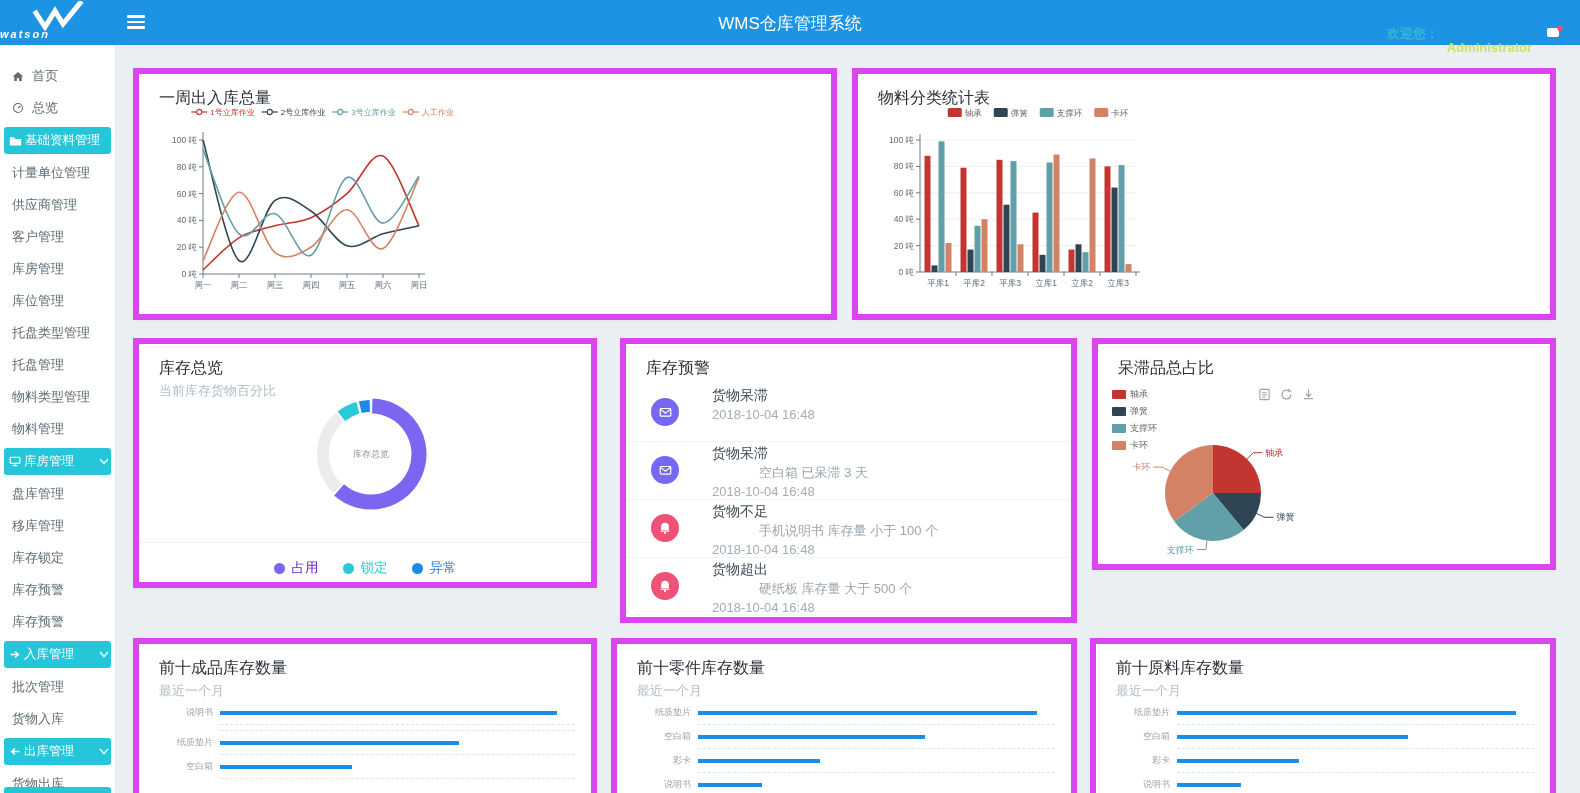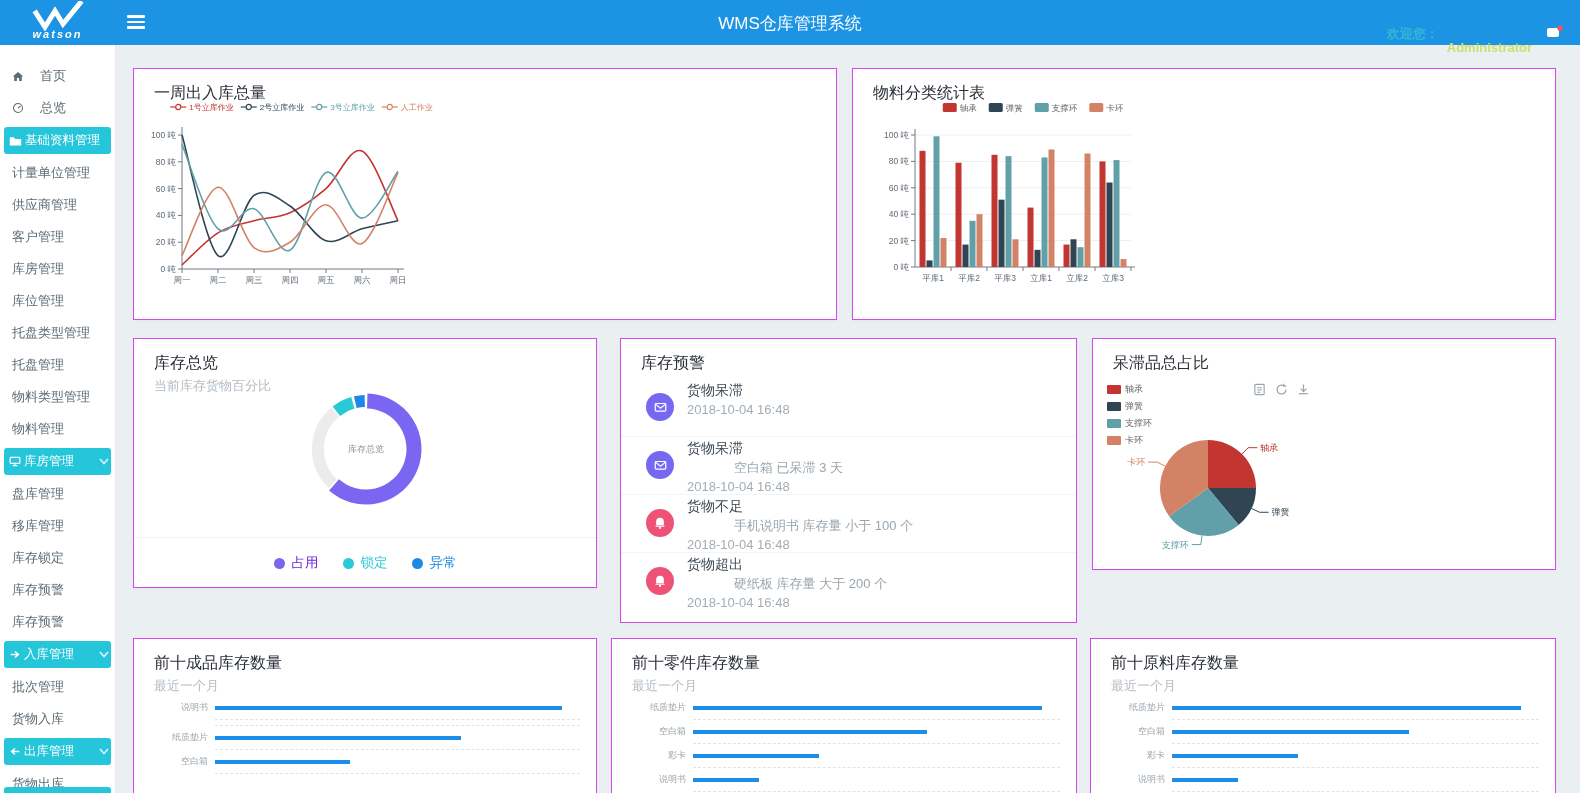--- a/index.html
+++ b/index.html
@@ -1,67 +1,67 @@
 <!DOCTYPE html>
 <html><head>
 <meta charset="utf-8">
 <style>
   html,body{margin:0;padding:0;}
   body{width:1580px;height:793px;position:relative;overflow:hidden;background:#eaeff2;
        font-family:"Liberation Sans","DejaVu Sans",sans-serif;}
   
   .header{position:absolute;top:0;left:0;width:1580px;height:45px;background:#1d93e3;z-index:30;}
-  .logo{position:absolute;left:0;top:0;width:115px;height:34px;text-align:center;}
+  .logo{position:absolute;left:0;top:0;width:115px;height:34px;text-align:left;}
   .logo svg{display:block;margin:1px auto 0;}
   .logo-text{color:#fff;font-size:11px;font-weight:bold;font-style:italic;letter-spacing:2px;margin-top:-3px;}
   .burger{position:absolute;left:127px;top:15px;width:18px;height:14px;cursor:pointer;}
   .burger span{display:block;height:2.5px;background:#fff;margin-bottom:3px;border-radius:1px;}
   .app-title{position:absolute;left:50%;top:12px;transform:translateX(-50%);color:#fff;font-size:17px;}
   .header-right{position:absolute;right:16px;top:13px;display:flex;align-items:center;gap:8px;}
   .welcome{font-size:13px;color:#31b8d4;font-weight:bold;}
   .username{font-size:13px;color:#cfe06a;font-weight:bold;cursor:pointer;margin-top:27px;}
   .flagwrap{cursor:pointer;display:inline-block;margin-left:6px;}
   
   .sidebar{position:absolute;left:0;top:45px;width:115px;bottom:0;background:#fff;
            border-right:1px solid #e3e8eb;overflow:hidden;z-index:20;}
   .side-section{color:#8d9aa3;font-size:14px;padding:10px 0 5px 12px;}
-  .side-item{font-size:13px;color:#5e6b73;padding:7px 0 7px 12px;cursor:pointer;display:flex;align-items:center;gap:16px;}
+  .side-item{font-size:13px;color:#5e6b73;padding:7px 0 7px 12px;cursor:pointer;display:flex;align-items:center;gap:8px;}
   .side-group{background:#26c6da;color:#fff;margin:3px 4px;padding:5px 2px 5px 5px;border-radius:3px;
               display:flex;align-items:center;gap:3px;font-size:12.5px;cursor:pointer;white-space:nowrap;}
   .side-group .grow{flex:1;}
   .side-partial{position:absolute;left:4px;right:4px;bottom:-20px;height:26px;background:#26c6da;border-radius:3px;}
   .icon{display:inline-flex;align-items:center;}
   
-  .card{position:absolute;background:#fff;border:1px solid #d946ef;box-sizing:border-box;
+  .card{position:absolute;background:#fff;border:6px solid #d946ef;box-sizing:border-box;
         box-shadow:0 1px 3px rgba(0,0,0,.04);}
   .card h3{position:absolute;left:20px;top:14px;margin:0;font-size:16px;font-weight:500;color:#2b3038;}
   .card .sub{position:absolute;left:20px;top:38px;font-size:13px;color:#b3bcc5;}
   #card-weekly{left:133px;top:68px;width:704px;height:252px;}
   #card-material{left:852px;top:68px;width:704px;height:252px;}
   #card-donut{left:133px;top:338px;width:464px;height:250px;}
   #card-alerts{left:620px;top:338px;width:457px;height:285px;}
   #card-pie{left:1092px;top:338px;width:464px;height:232px;}
   #card-top1{left:133px;top:638px;width:464px;height:220px;}
   #card-top2{left:611px;top:638px;width:466px;height:220px;}
   #card-top3{left:1090px;top:638px;width:466px;height:220px;}
-  #chart-weekly{position:absolute;left:12px;top:28px;width:310px;height:210px;}
+  #chart-weekly{position:absolute;left:28px;top:28px;width:310px;height:210px;}
   #chart-material{position:absolute;left:20px;top:26px;width:320px;height:210px;}
   #chart-donut{position:absolute;left:132px;top:28px;width:200px;height:170px;}
   .donut-legend{position:absolute;left:0;right:0;top:198px;height:50px;border-top:1px solid #f0f3f5;
                 display:flex;justify-content:center;align-items:center;gap:24px;}
   .dl-item{display:flex;align-items:center;gap:7px;cursor:pointer;}
   .dl-dot{width:11px;height:11px;border-radius:50%;}
   .dl-label{font-size:13.5px;font-weight:500;}
   
   .alert-list{position:absolute;left:0;right:0;top:40px;}
   .alert-item{position:relative;height:57px;border-top:1px solid #f2f4f6;}
   .alert-item:first-child{border-top:none;}
   .alert-icon{position:absolute;left:25px;top:14px;width:28px;height:28px;border-radius:50%;
               display:flex;align-items:center;justify-content:center;}
-  .alert-body{margin-left:66px;padding-top:3px;}
+  .alert-body{margin-left:86px;padding-top:3px;}
   .alert-title{font-size:14px;font-weight:500;color:#3f4a54;}
   .alert-desc{font-size:13px;color:#9aa5ad;margin-left:47px;margin-top:1px;}
   .alert-time{font-size:13px;color:#a3adb5;margin-top:2px;}
   
   .pie-legend{position:absolute;left:14px;top:44px;}
   .pl-item{display:flex;align-items:center;gap:4px;margin-bottom:4px;cursor:pointer;}
   .pl-swatch{width:14px;height:9px;border-radius:1px;}
   .pl-label{font-size:9px;color:#666;}
   .toolbox{position:absolute;left:160px;top:44px;display:flex;gap:9px;}
   .tb-icon{cursor:pointer;display:inline-flex;}
@@ -439,21 +439,21 @@
       <div class="alert-item">
         <div class="alert-icon" style="background: rgb(238, 83, 119);">
           <svg width="14" height="14" viewBox="0 0 16 16">
             <path d="M8 2 a4.4 4.4 0 0 1 4.4 4.4 V10.2 H3.6 V6.4 A4.4 4.4 0 0 1 8 2 Z" fill="#ffffff"></path>
             <rect x="2.8" y="10.8" width="10.4" height="1.5" rx="0.7" fill="#ffffff"></rect>
             <circle cx="8" cy="13.6" r="1.2" fill="#ffffff"></circle>
           </svg>
         </div>
         <div class="alert-body">
           <div class="alert-title">货物超出</div>
-          <div class="alert-desc">硬纸板 库存量 大于 200 个</div>
+          <div class="alert-desc">硬纸板 库存量 大于 500 个</div>
           <div class="alert-time">2018-10-04 16:48</div>
         </div>
       </div>
     </div>
 </div>
 
 <div class="card" id="card-pie">
   <h3>呆滞品总占比</h3>
   <div class="pie-legend" id="pie-legend">
       <div class="pl-item">

